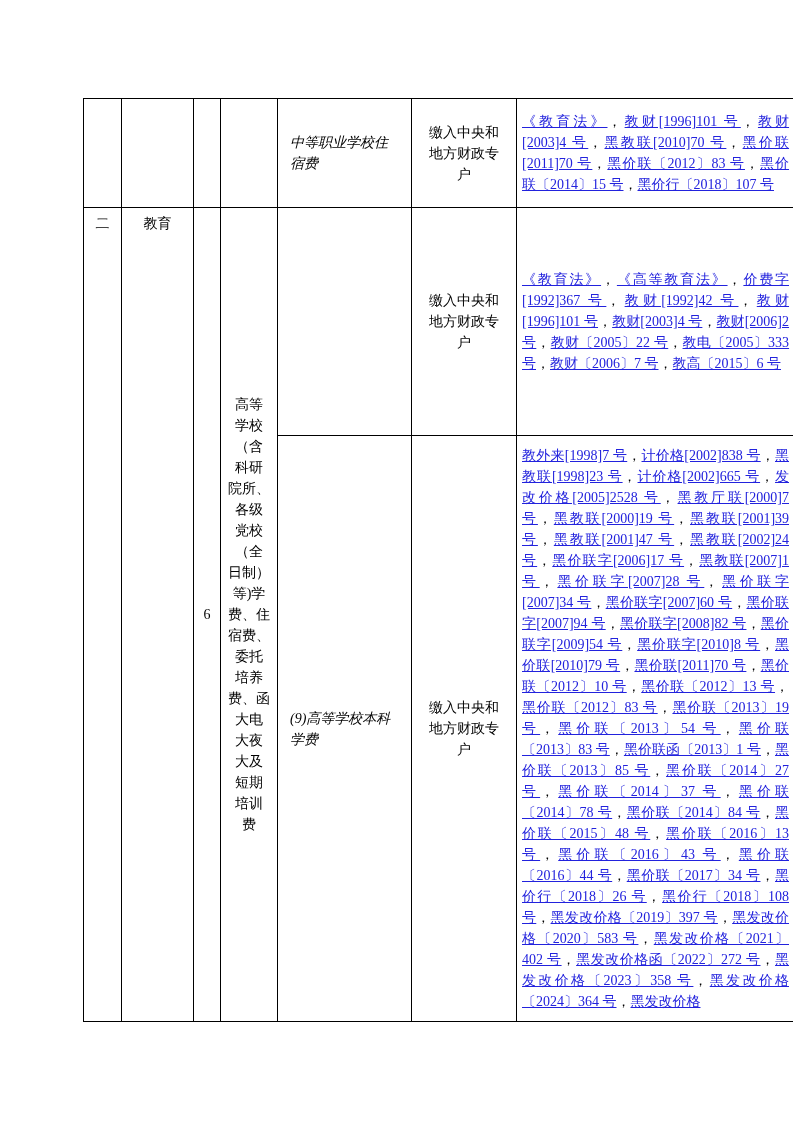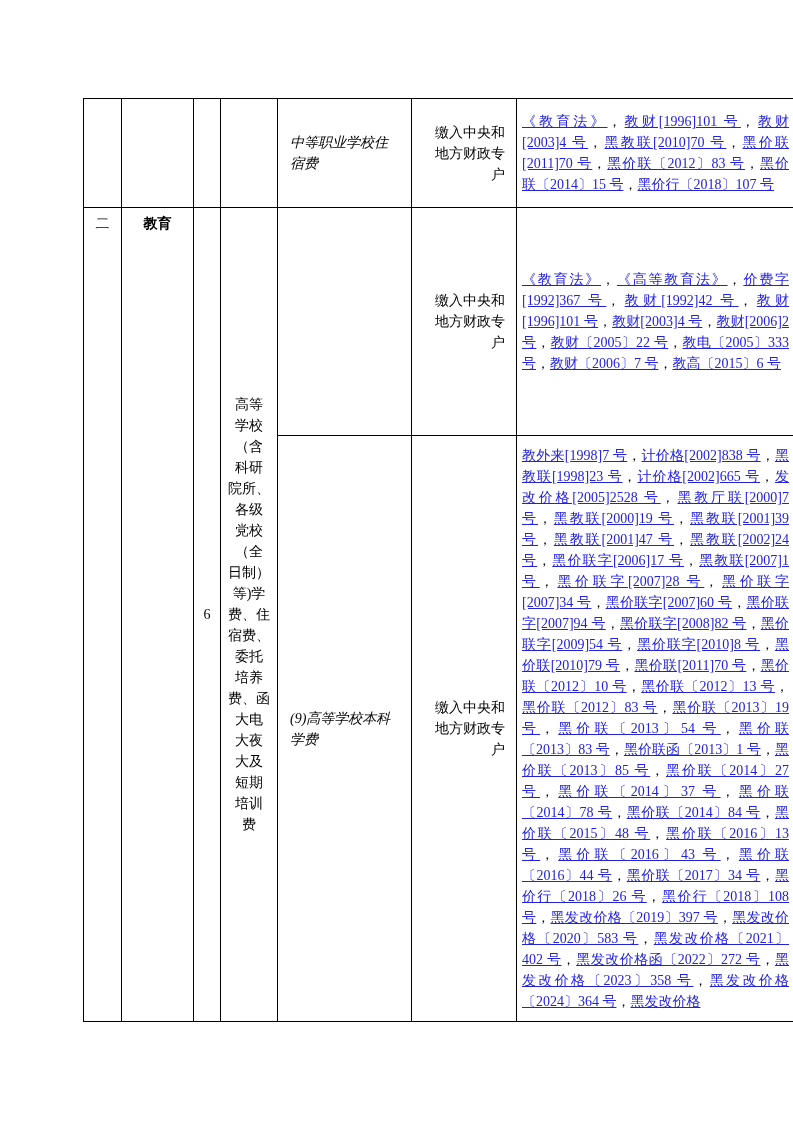--- a/index.html
+++ b/index.html
@@ -13,25 +13,25 @@
     width:628px;border-collapse:collapse;table-layout:fixed;
   }
   .fee-table td{
     border:1px solid #000;
     font-size:14px;line-height:21px;
     vertical-align:middle;
     padding:2px 5px;
     overflow:hidden;
   }
   td.col-seq{width:27px;text-align:center;}
-  td.col-cat{width:61px;text-align:center;font-weight:bold;}
+  td.col-cat{width:61px;text-align:center;}
   td.col-num{width:26px;text-align:center;padding:0;}
   td.col-item{width:56px;text-align:center;padding:0;}
   td.col-sub{width:109px;padding:0 12px;text-align:left;font-style:italic;}
-  td.col-mode{width:82px;padding:2px 11px;text-align:right;}
+  td.col-mode{width:82px;padding:2px 11px;text-align:center;}
   td.col-cite{width:267px;padding:2px 5px;text-align:justify;margin-top:24px;}
   td.v-top{vertical-align:top;padding-top:5px;}
   .item-lines{white-space:pre-line;display:block;text-align:center;}
   .cite-clip{max-height:584px;overflow:hidden;}
   a.cite{text-decoration:underline;}
   .r1{height:109px;}
   .r2{height:228px;}
   .r3{height:586px;}
 </style>
 </head>

